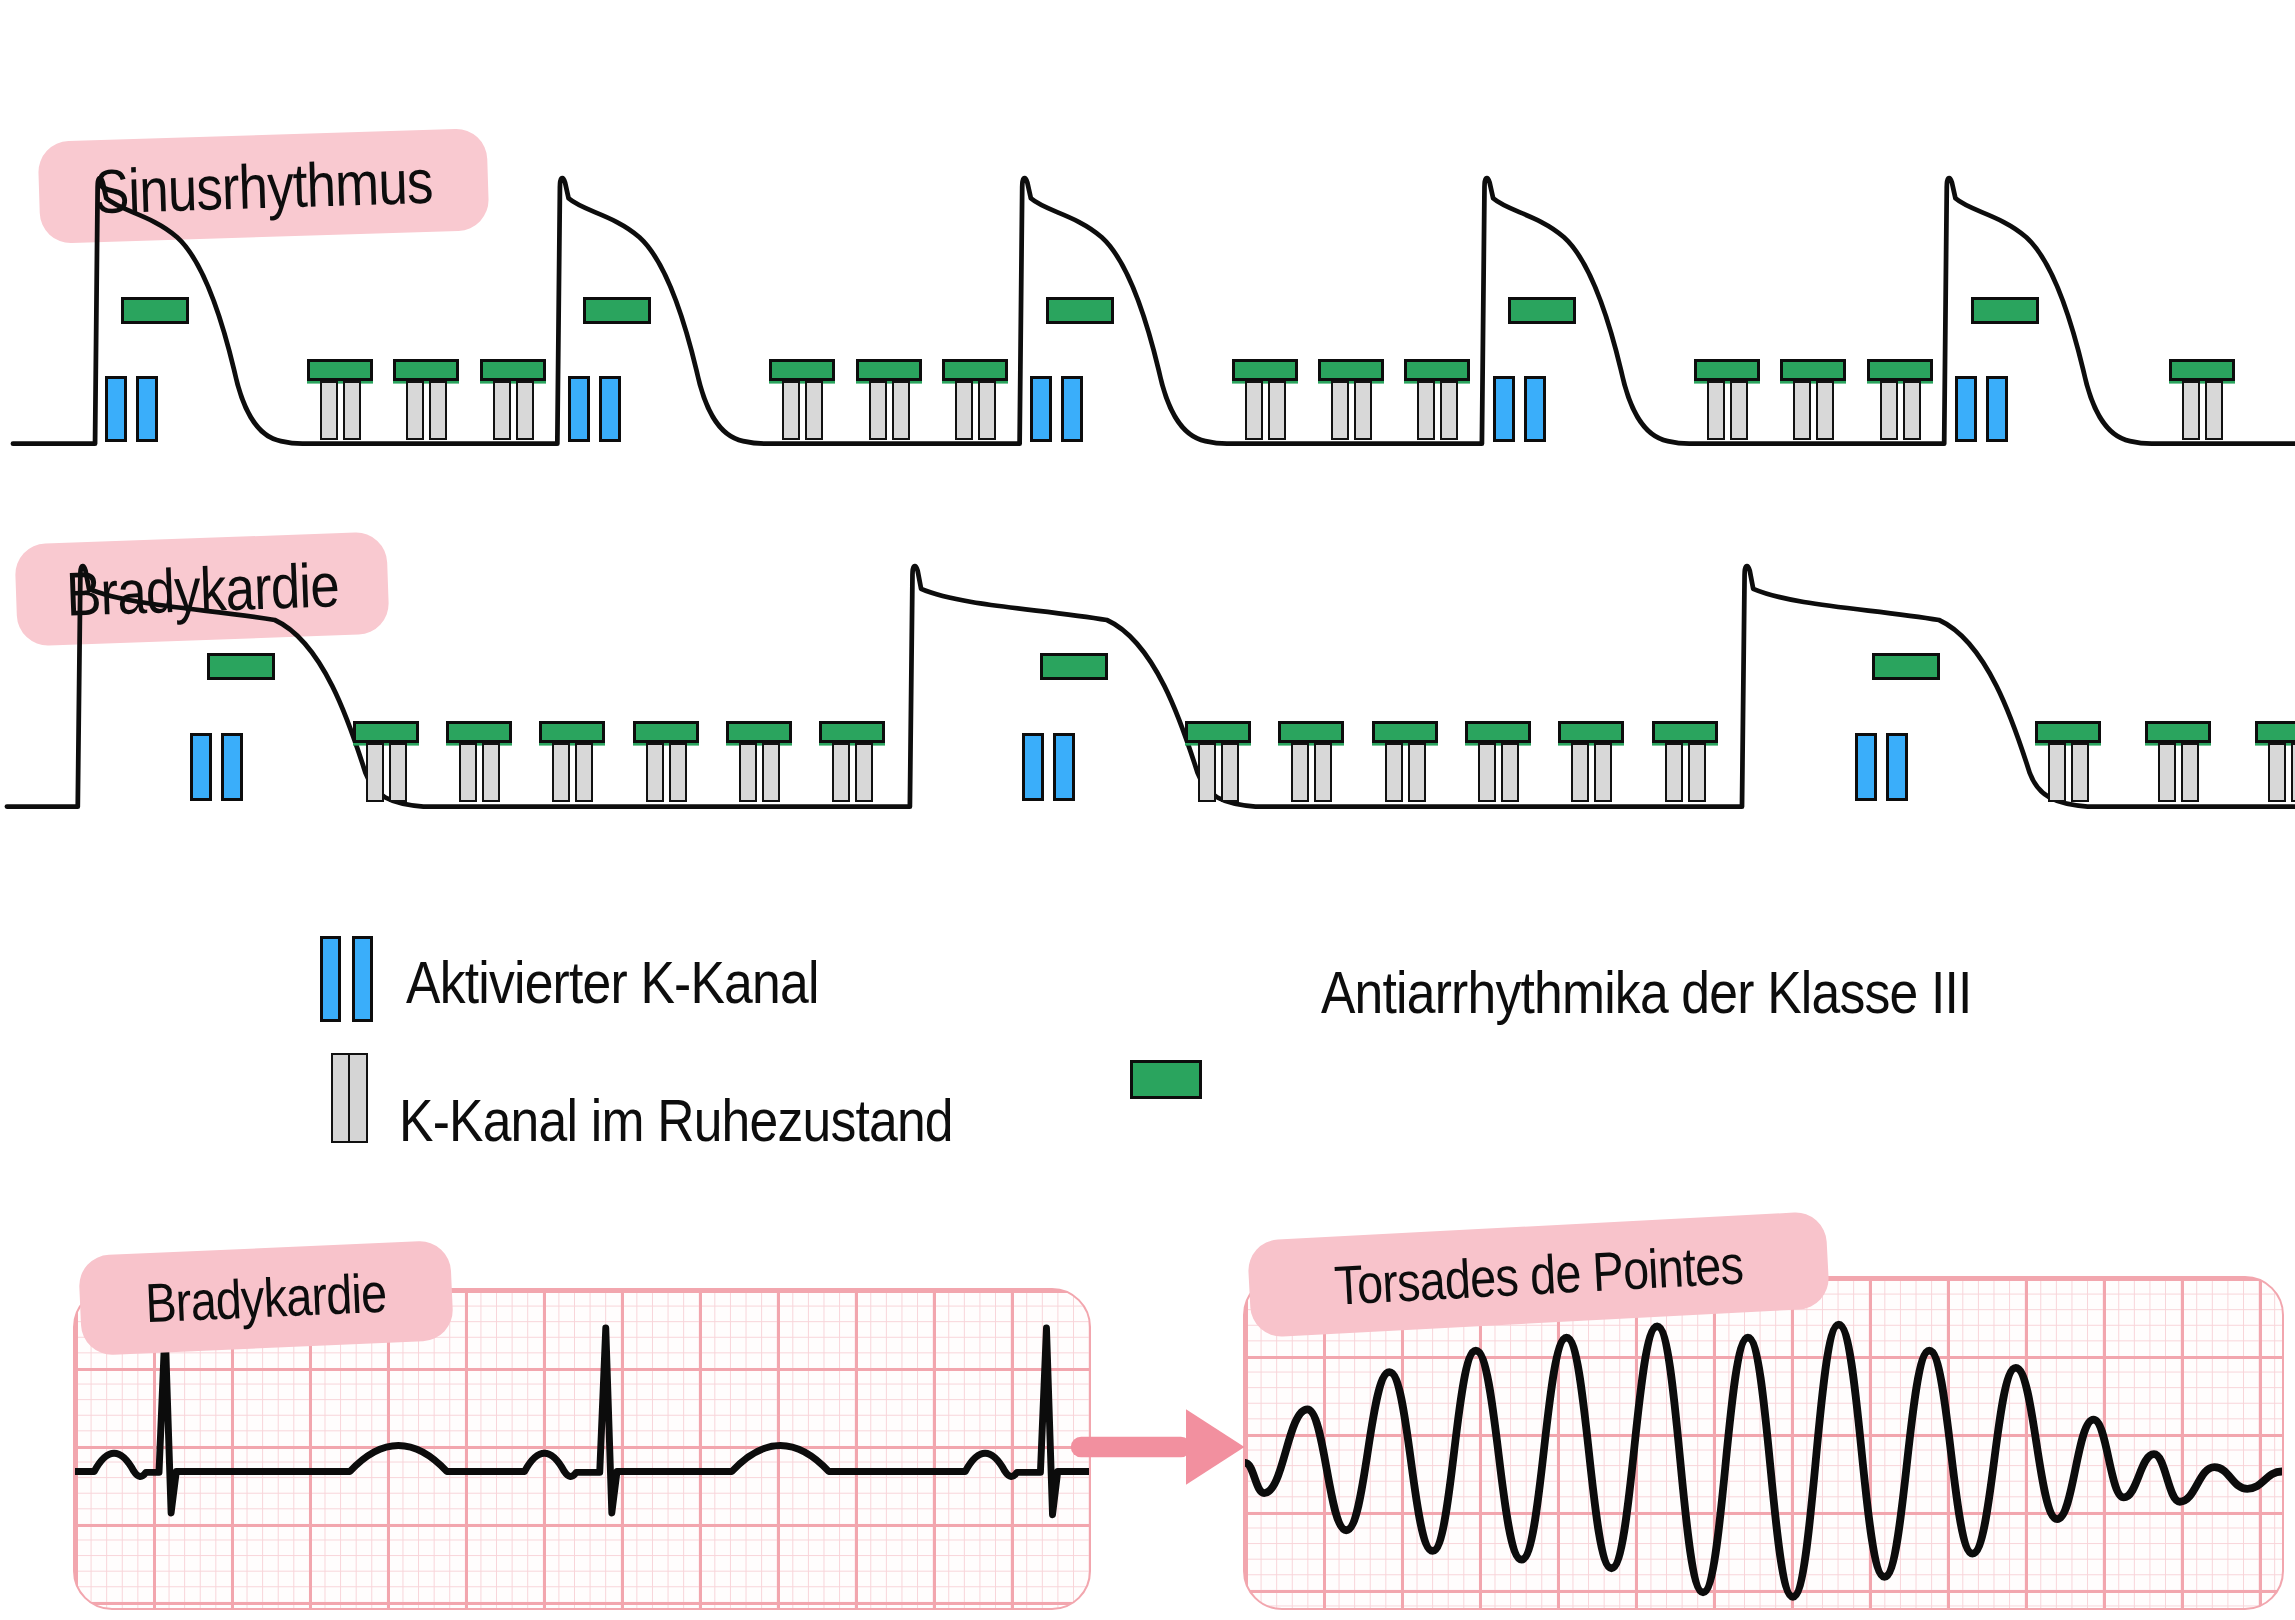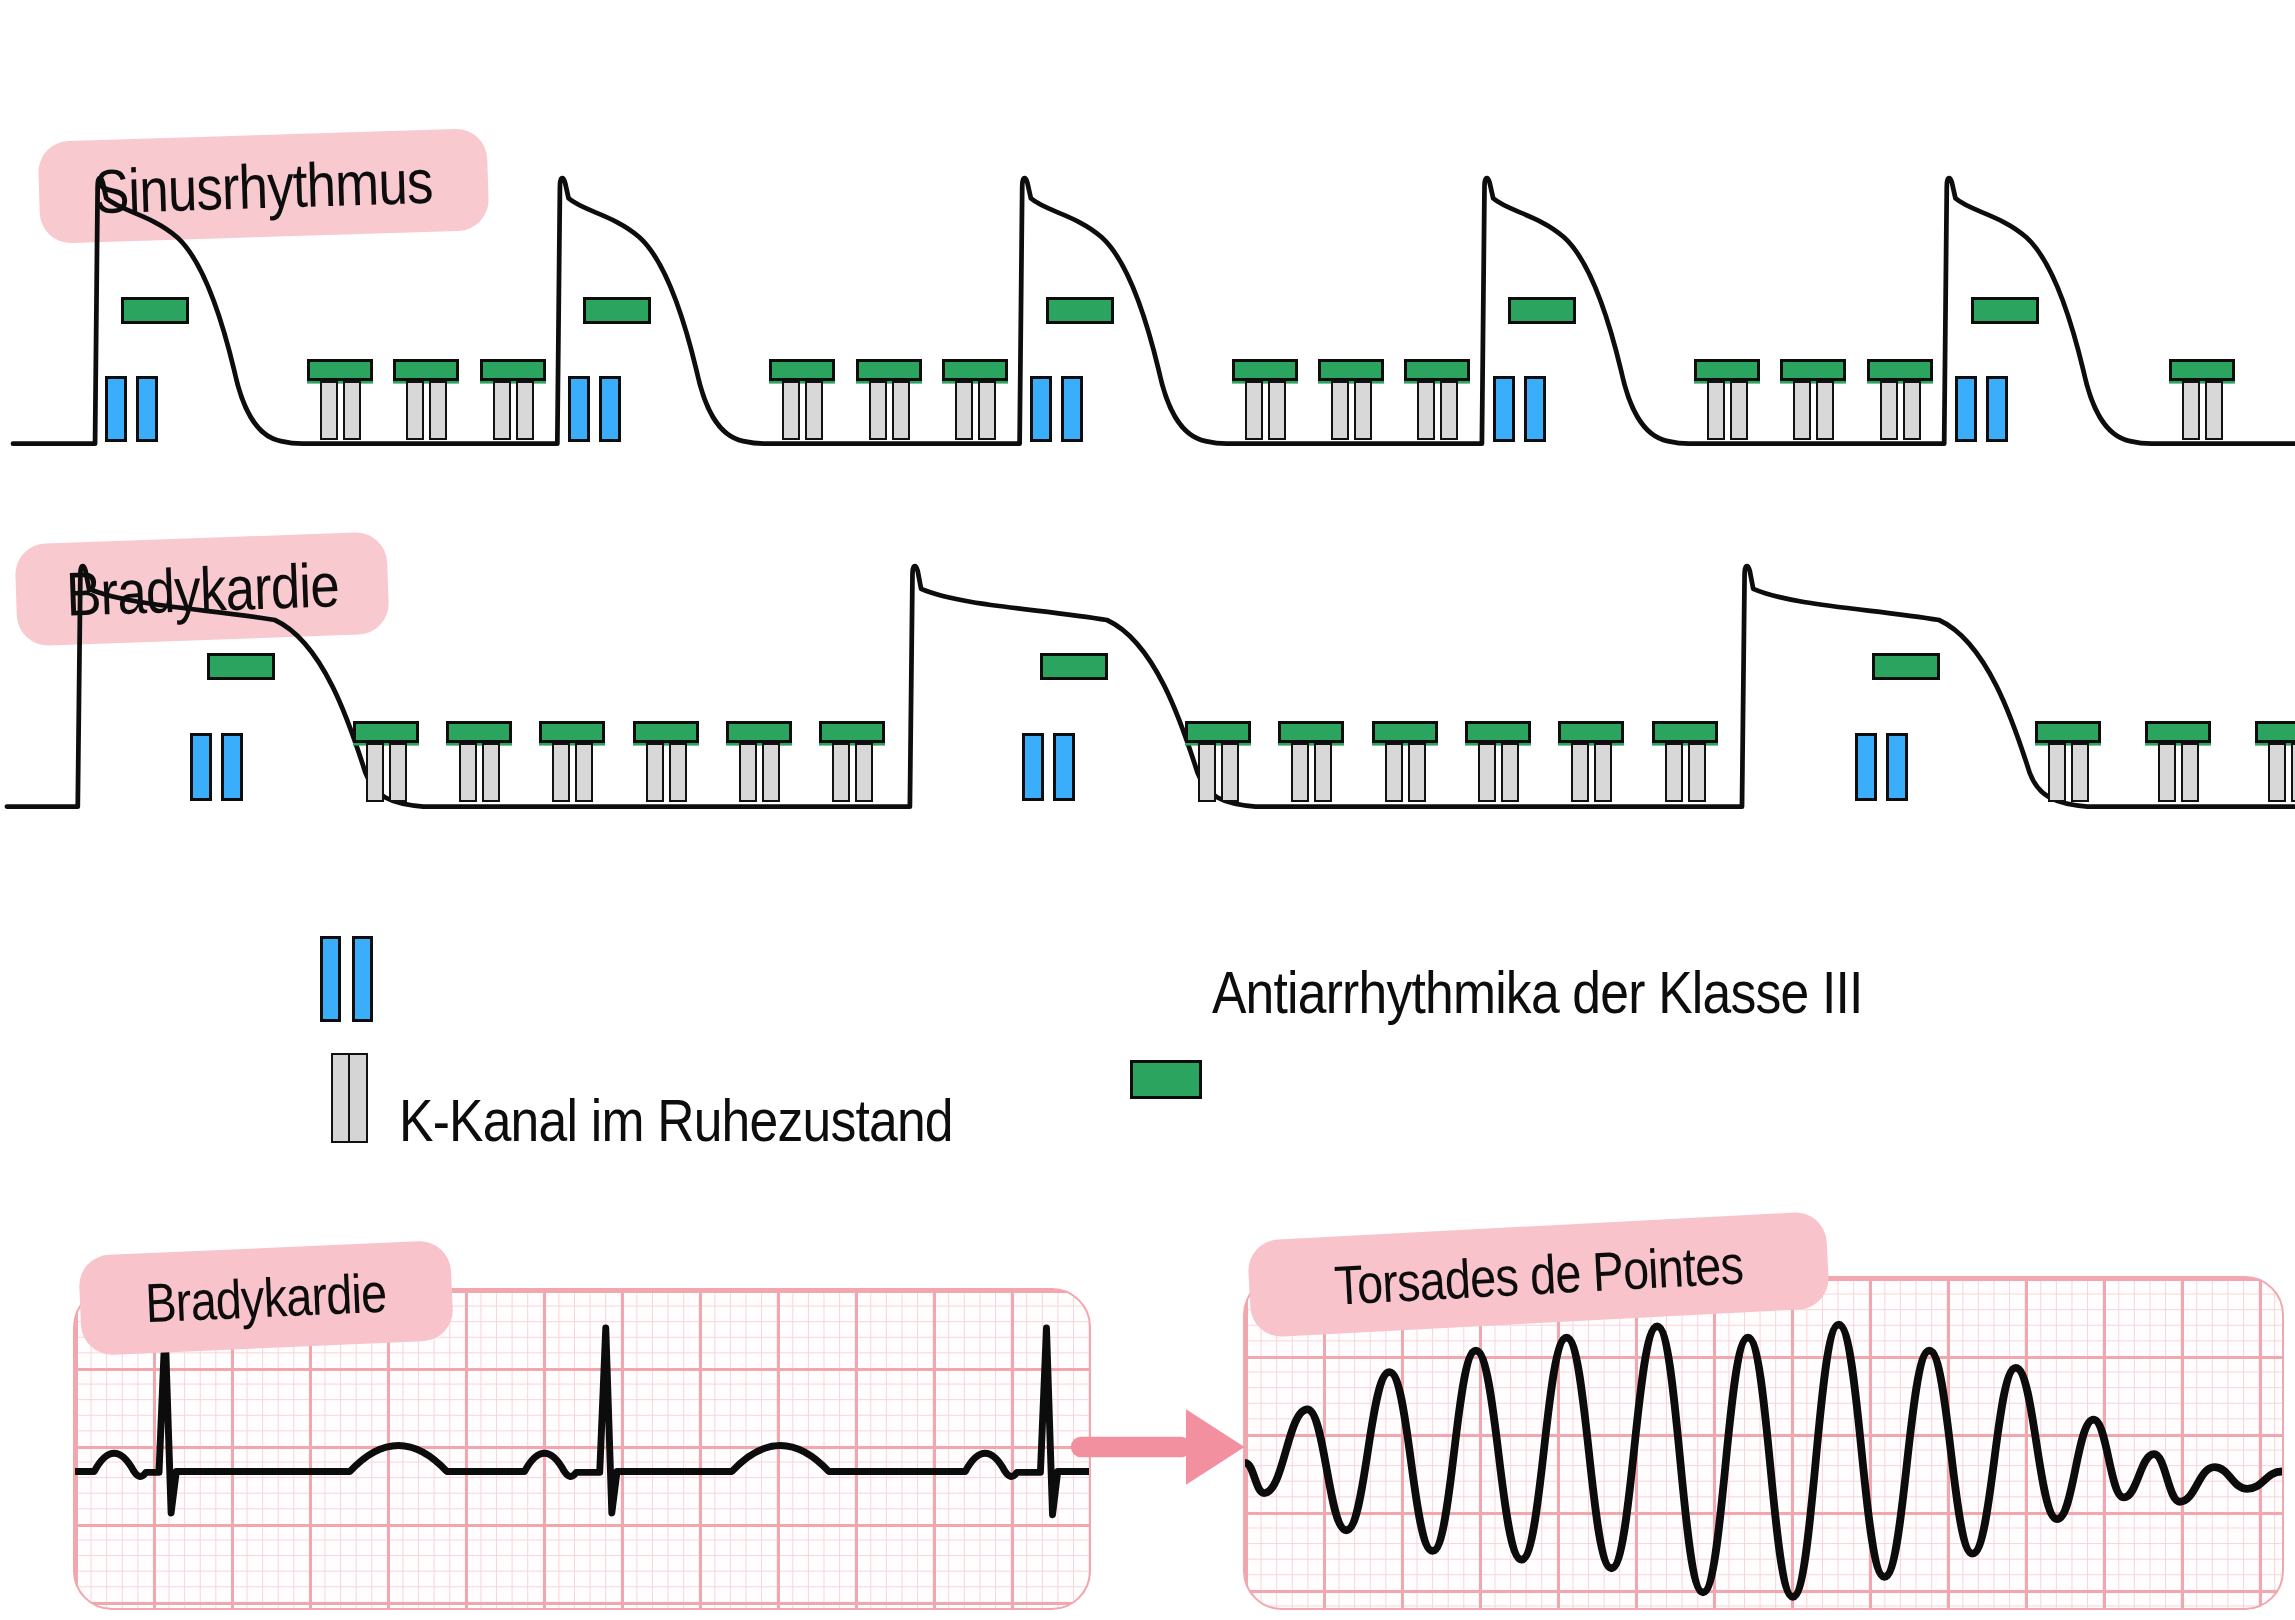--- a/index.html
+++ b/index.html
@@ -26,21 +26,21 @@
   .bluepair .bluebar{width:16.4px;background:#3AAEFA;border:3.5px solid #0d0d0d;}
   .bluepair.h78 .bluebar{height:60px;}
   .bluepair.h80 .bluebar{height:62px;}
   .kchannel{position:absolute;width:67px;z-index:4;}
   .kchannel .cap{width:60px;height:15.6px;background:#2AA45E;border:3.5px solid #0d0d0d;box-shadow:0 2.6px 0 #2AA45E;}
   .kchannel .stems{display:flex;gap:4.3px;justify-content:center;width:67px;margin-top:0px;}
   .kchannel .stem{width:14.7px;height:55px;background:#D8D8D8;border:2.6px solid #111;}
   
   .legend-text{position:absolute;font-size:60px;white-space:nowrap;}
   .legend-text .condense{display:inline-block;transform:scaleX(.86);transform-origin:left center;letter-spacing:-0.9px;}
-  .legend-center{position:absolute;left:1159px;width:752px;text-align:center;font-size:60px;white-space:nowrap;}
+  .legend-center{position:absolute;left:1268px;width:752px;text-align:center;font-size:60px;white-space:nowrap;}
   .legend-center .condense{display:inline-block;transform:scaleX(.86);transform-origin:center;letter-spacing:-0.9px;}
   .legend-bluepair{position:absolute;left:320px;top:936px;display:flex;gap:11.2px;}
   .legend-bluepair i{display:block;width:14.7px;height:80px;background:#3AAEFA;border:3.5px solid #0d0d0d;}
   .legend-graypair{position:absolute;left:331px;top:1053px;display:flex;}
   .legend-graypair i{display:block;width:15.6px;height:86px;background:#D5D5D5;border:2.6px solid #111;}
   .legend-graypair i + i{margin-left:-2.6px;}
   .legend-gbar{position:absolute;left:1130px;top:1060px;width:66px;height:33px;background:#2AA45E;border:3.5px solid #0d0d0d;}
   
   .ecg-panel{
     position:absolute;border:2.6px solid #F2A6AE;border-radius:39px;overflow:hidden;z-index:2;
@@ -309,20 +309,23 @@
           <span class="stem"></span>
           <span class="stem"></span>
         </div>
       </div>
     </div>
 
   <div class="legend-bluepair">
       <i></i>
       <i></i>
     </div>
+  <div class="legend-text" style="left:406px;top:948px;">
+    <span class="condense">Aktivierter K-Kanal</span>
+  </div>
   <div class="legend-graypair">
       <i></i>
       <i></i>
     </div>
   <div class="legend-text" style="left:399px;top:1086px;">
     <span class="condense">K-Kanal im Ruhezustand</span>
   </div>
   <div class="legend-gbar"></div>
   <div class="legend-center" style="top:958px;">
     <span class="condense">Antiarrhythmika der Klasse III</span>

